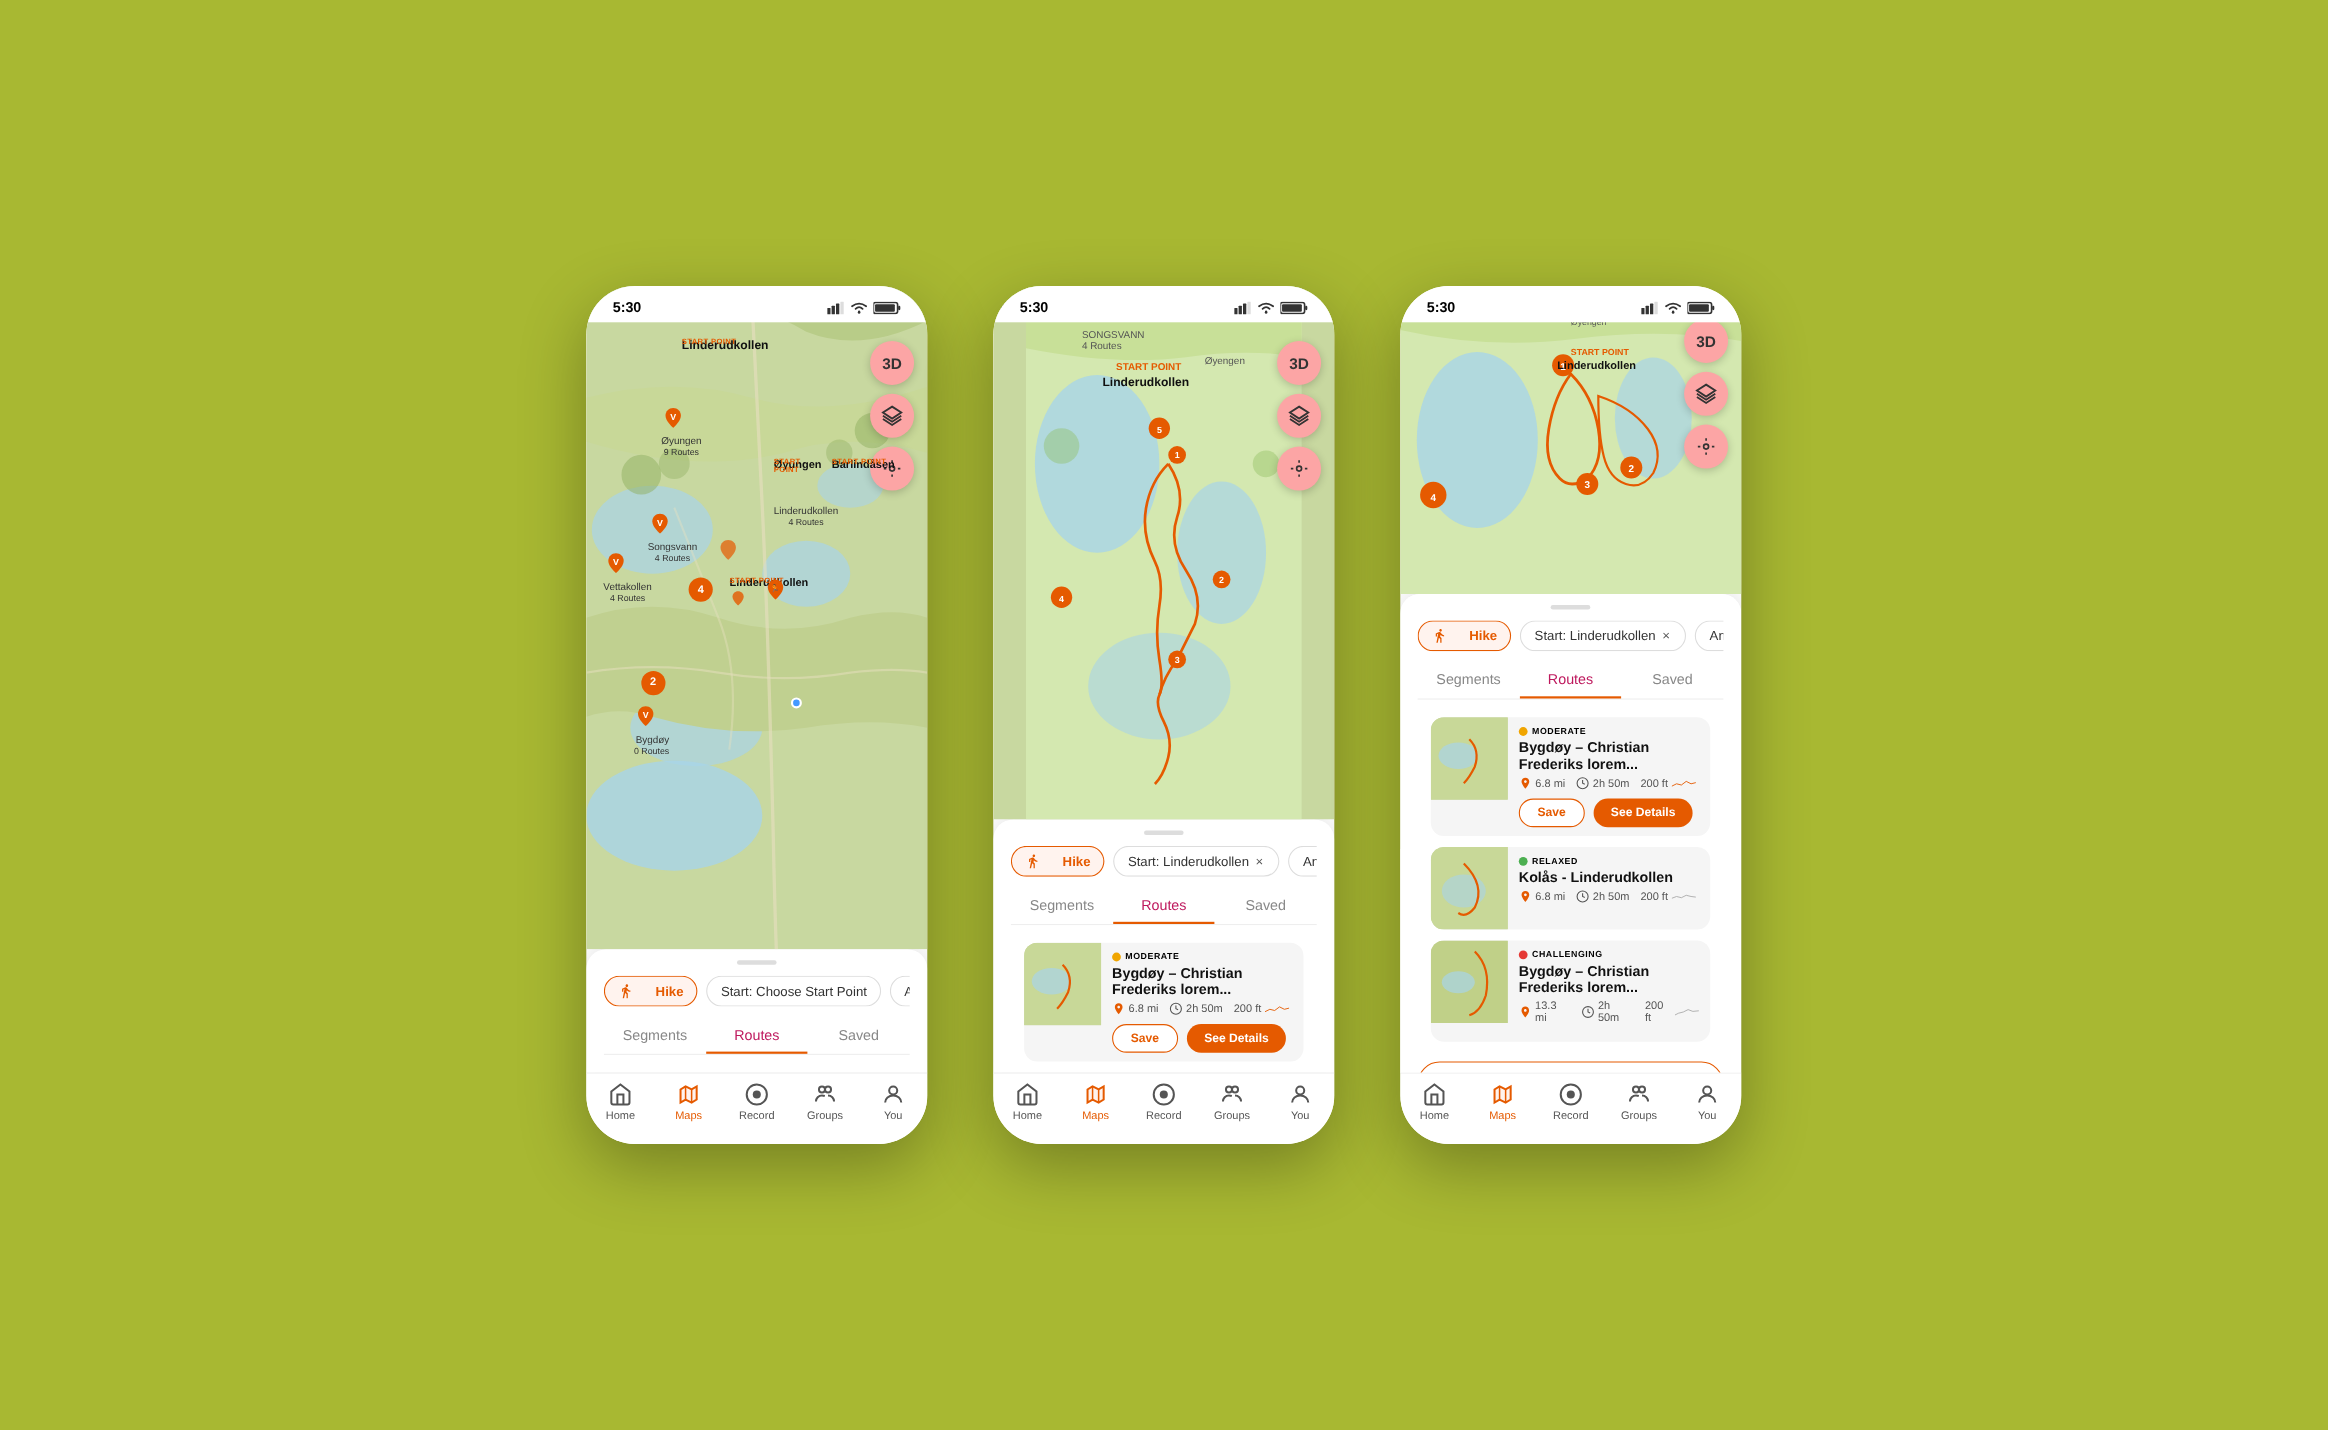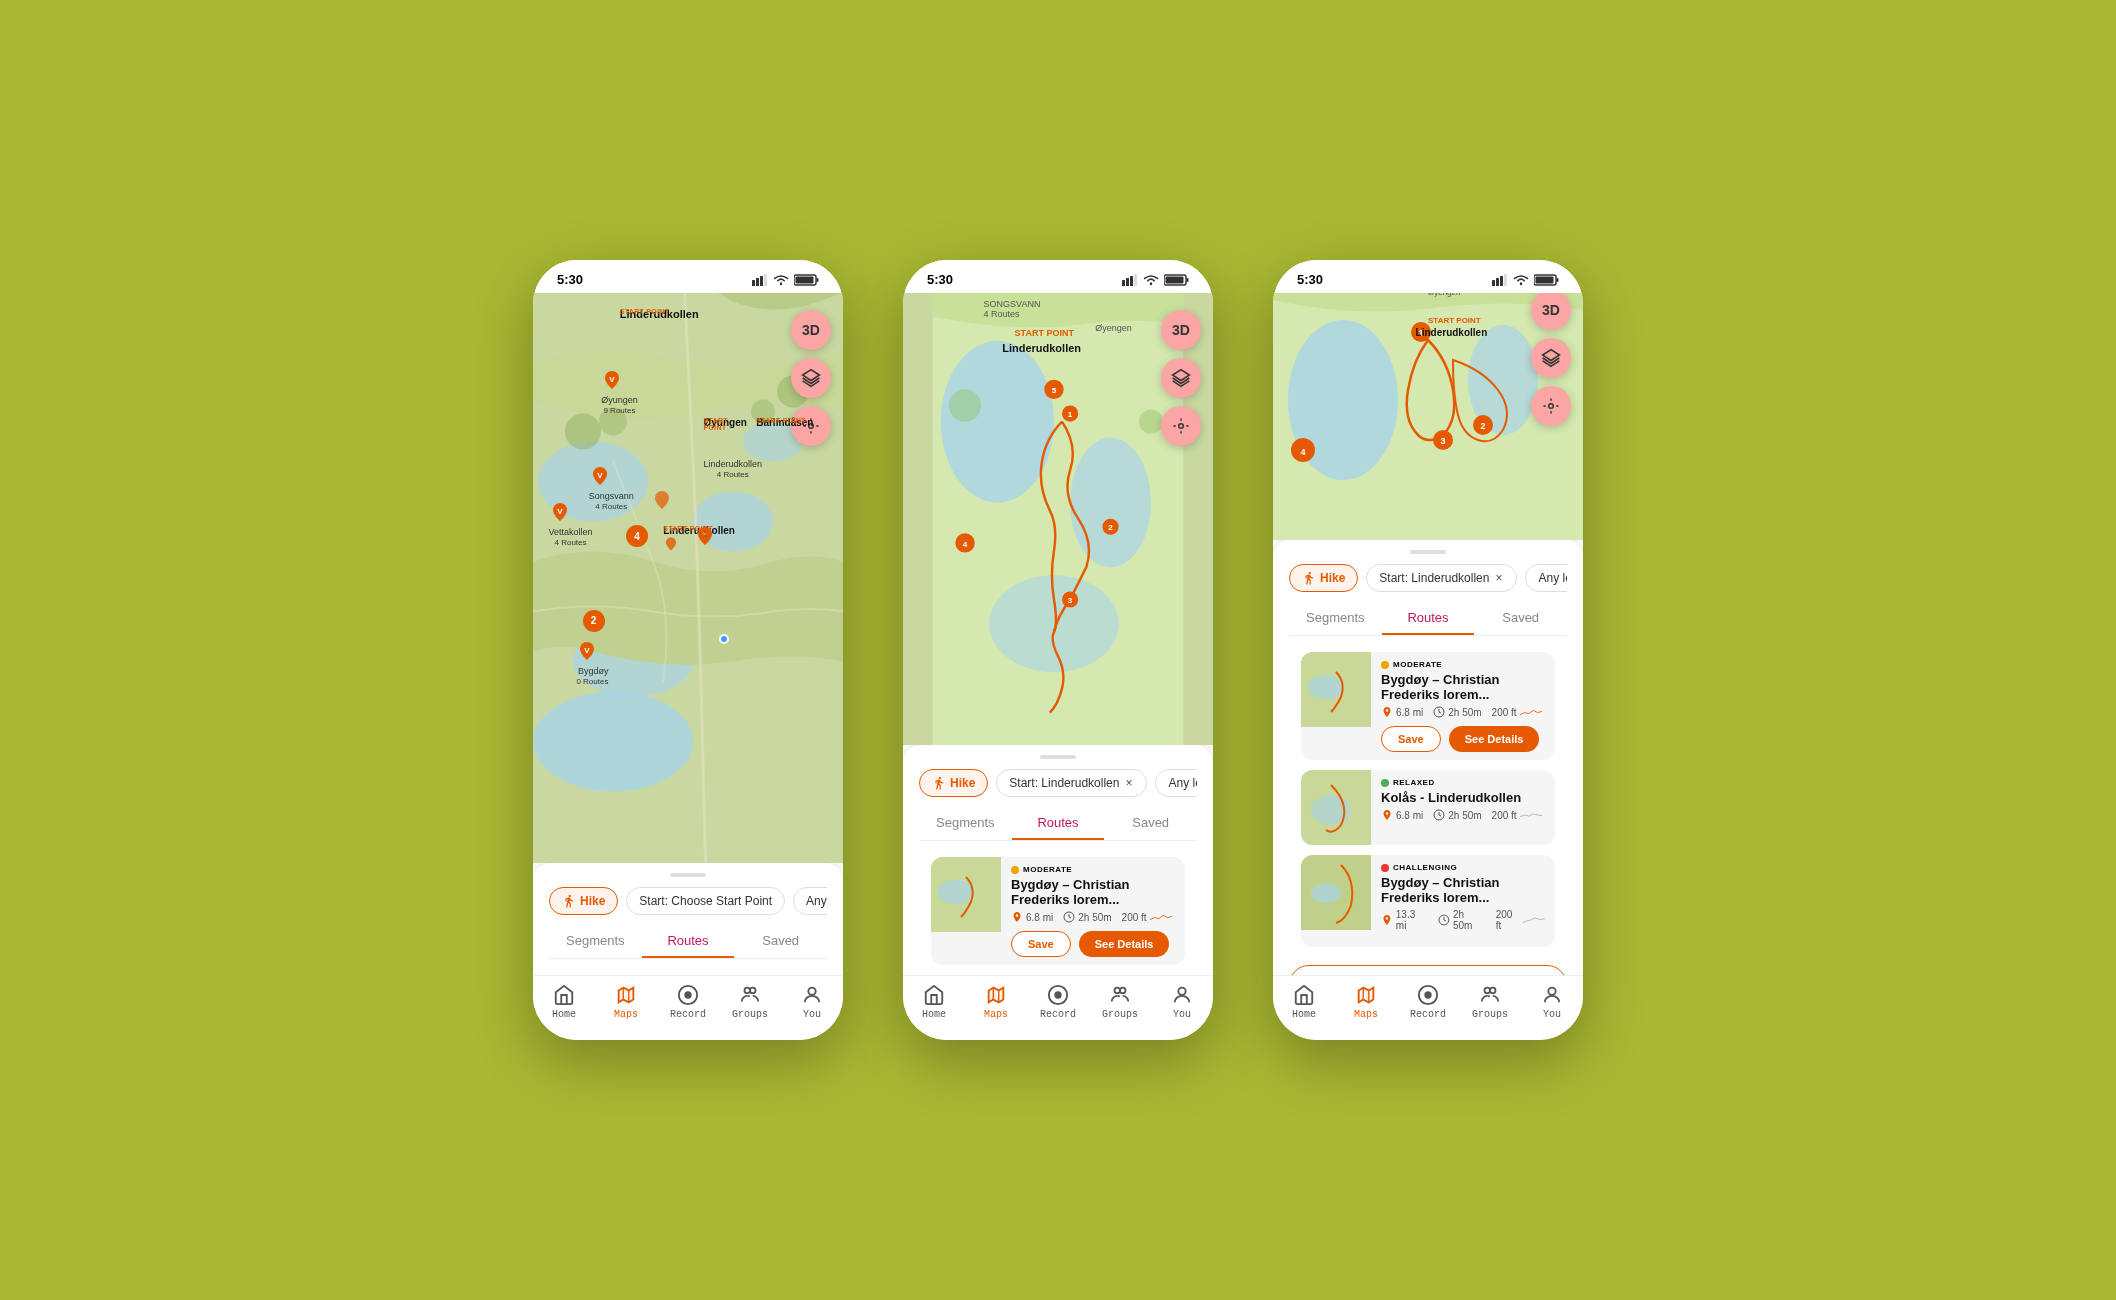--- a/index.html
+++ b/index.html
@@ -114,21 +114,21 @@
       display: flex;
       gap: 8px;
       align-items: center;
       margin-bottom: 10px;
       overflow: hidden;
     }
 
     .filter-chip {
       display: flex;
       align-items: center;
-      gap: 4px;
+      gap: 20px;
       padding: 6px 12px;
       border: 1.5px solid #e55a00;
       border-radius: 20px;
       font-size: 12px;
       font-weight: 600;
       color: #e55a00;
       white-space: nowrap;
       cursor: pointer;
       flex-shrink: 0;
     }
@@ -279,21 +279,20 @@
       display: flex;
       flex-direction: column;
       align-items: center;
       gap: 3px;
       cursor: pointer;
     }
 
     .nav-label {
       font-size: 10px;
       color: #555;
-      font-family: Liberation Mono, monospace;
     }
 
     .nav-label.active {
       color: #e55a00;
     }
 
     
     .load-more-btn {
       width: 100%;
       padding: 12px;

